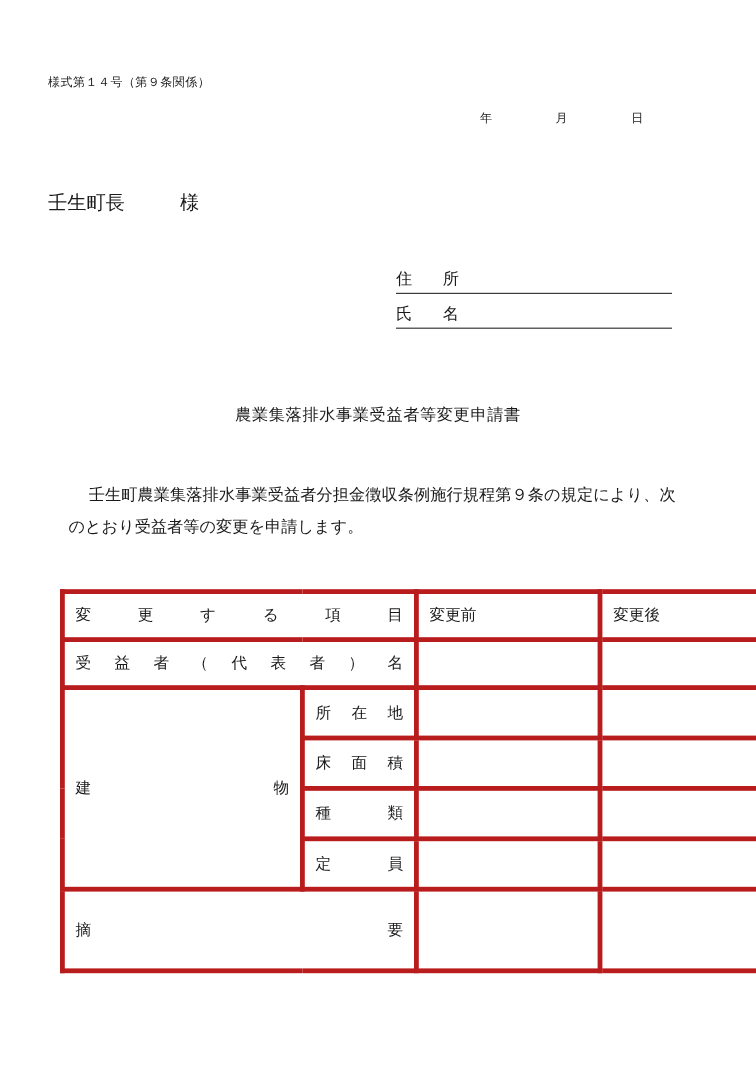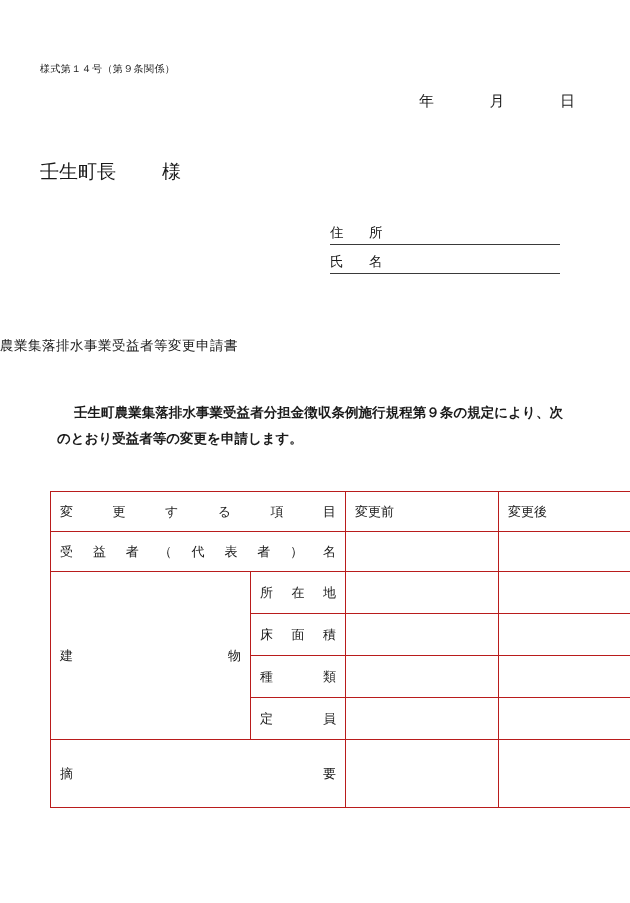--- a/index.html
+++ b/index.html
@@ -30,36 +30,35 @@
     font-size: 10px;
     letter-spacing: 0.4px;
     white-space: nowrap;
   }
 
   
   .date-line {
     position: absolute;
     left: 400px;
     top: 92px;
-    font-size: 15px;
-    white-space: nowrap;
-    margin-left: 19px;
+    font-size: 10px;
+    white-space: nowrap;
   }
   .date-line span {
     display: inline-block;
   }
   .date-gap-1 { width: 48px; }
   .date-gap-2 { width: 48px; }
 
   
   .addressee {
     position: absolute;
     left: 40px;
     top: 159px;
-    font-size: 19px;
+    font-size: 16px;
     white-space: nowrap;
   }
   .addressee .honorific {
     display: inline-block;
     margin-left: 46px;
   }
 
   
   .applicant {
     position: absolute;
@@ -89,49 +88,49 @@
     font-size: 13.5px;
     min-height: 17px;
   }
 
   
   .doc-title {
     position: absolute;
     left: 0;
     right: 0;
     top: 337px;
+    text-align: center;
     font-size: 13.5px;
     letter-spacing: 0.5px;
   }
 
   
   .body-text {
     position: absolute;
     left: 57px;
     top: 400px;
     width: 506px;
     font-size: 13.5px;
     line-height: 26px;
     text-indent: 17px;
     text-align: justify;
     text-justify: inter-character;
-    font-weight: bold;
   }
 
   
   .form-table {
     position: absolute;
     left: 50px;
     top: 491px;
     width: 507px;
     border-collapse: collapse;
     table-layout: fixed;
   }
   .form-table td {
-    border: 1px solid #b91c1c;
+    border: 4px solid #b91c1c;
     font-size: 13px;
     padding: 0 9px;
     vertical-align: middle;
   }
 
   
   .lbl {
     text-align: justify;
     text-justify: inter-character;
     text-align-last: justify;

